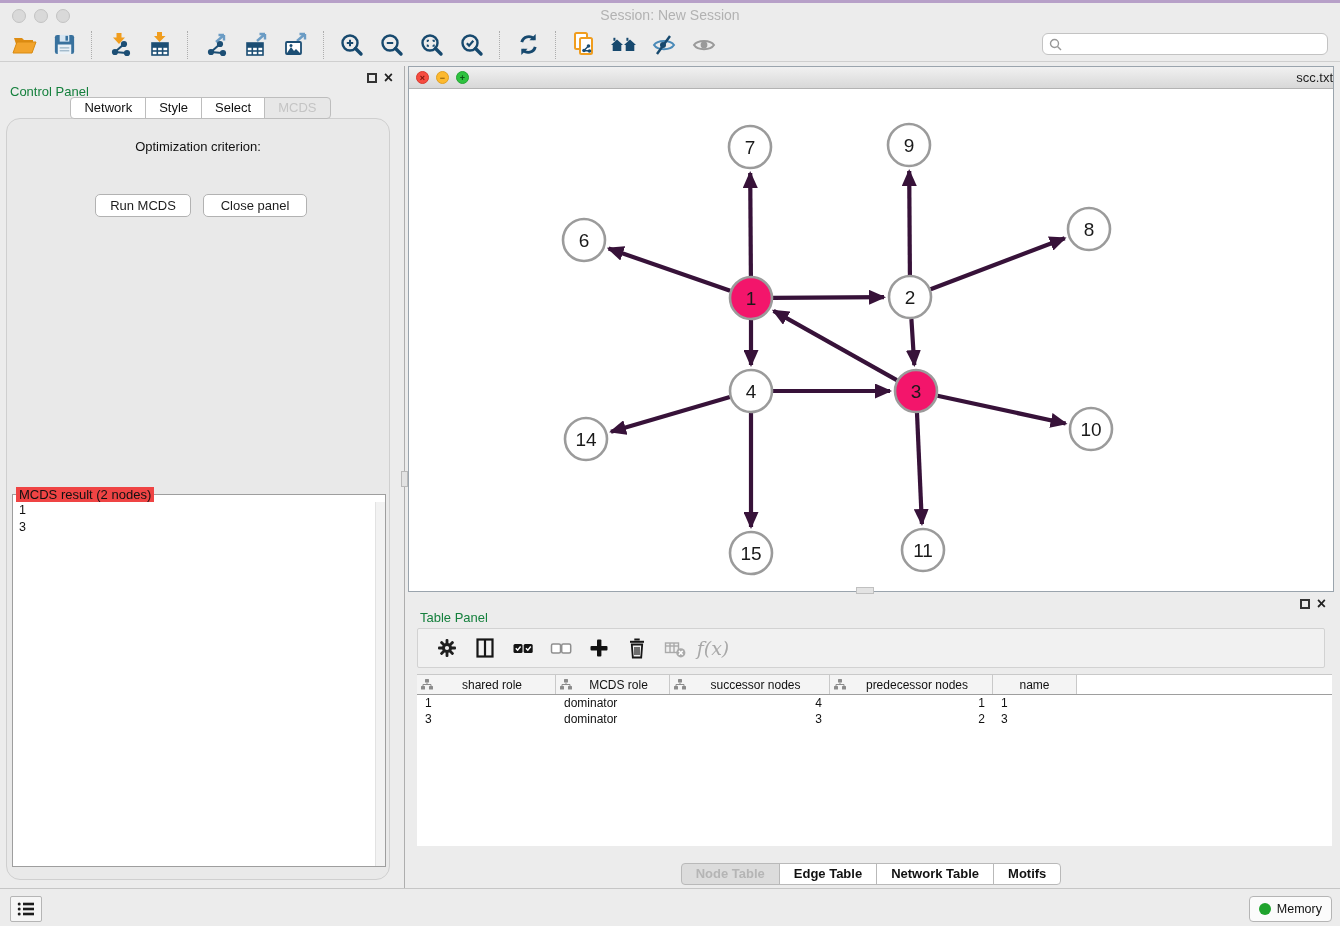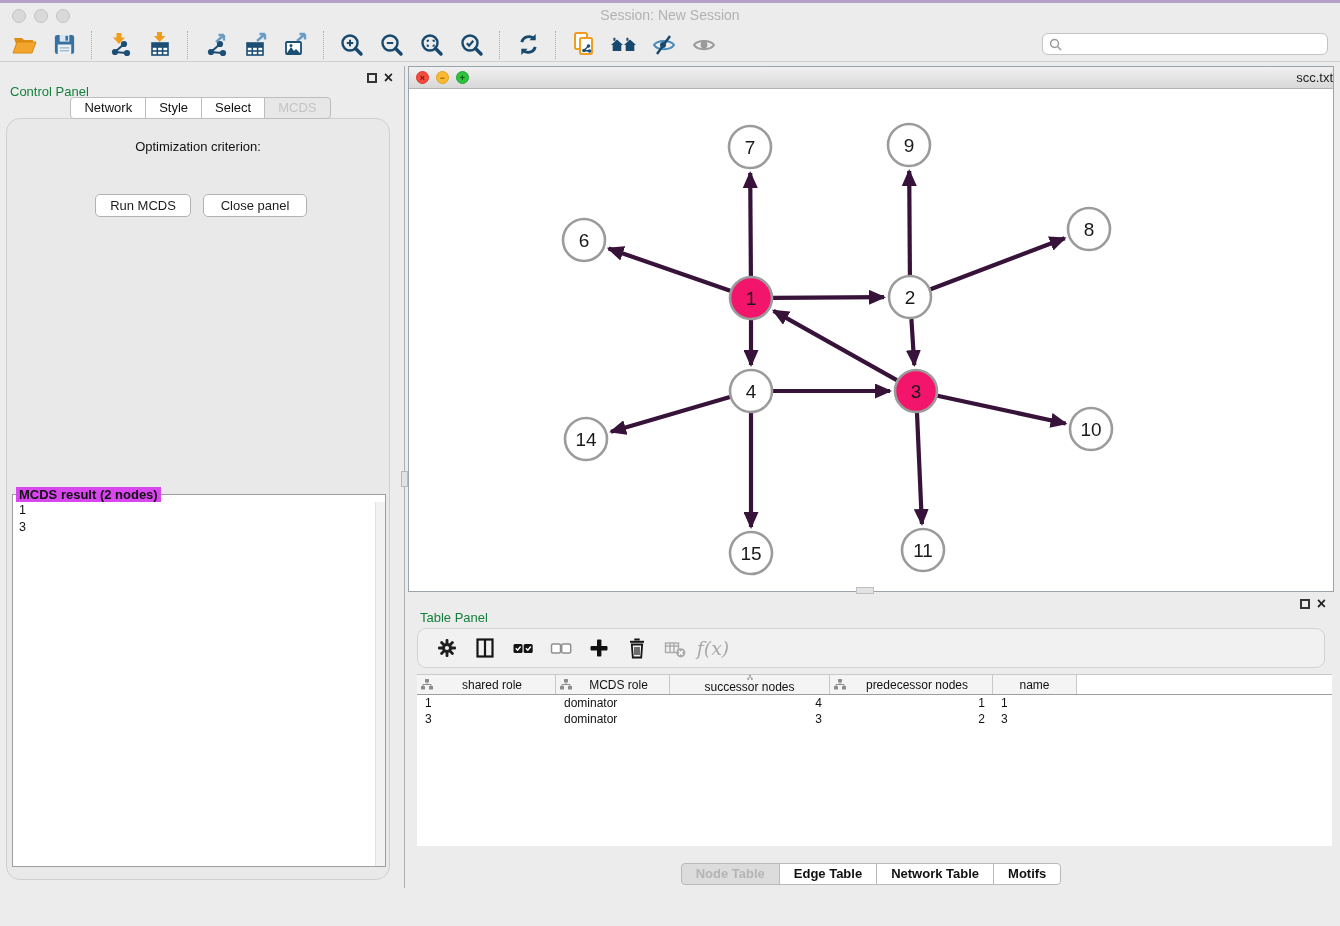--- a/index.html
+++ b/index.html
@@ -34,21 +34,21 @@
   .tab:last-child{border-radius:0 4px 4px 0;}
   .tab.selected{background:#e7e7e7;color:#c4c4c4;}
   #cp-inner{position:absolute;left:6px;top:52px;width:384px;height:762px;background:#e9e9e9;border:1px solid #cfcfcf;border-radius:14px;box-sizing:border-box;}
   #opt-label{position:absolute;left:0;top:20px;width:100%;text-align:center;font-size:13px;color:#111;}
   #criterion-select{position:absolute;left:39px;top:42px;width:308px;height:23px;background:#fff;border:1px solid #b2b2b2;border-radius:5px;display:flex;align-items:center;padding:0 6px 0 12px;box-sizing:border-box;font-size:13px;}
   #criterion-select .sel-txt{flex:1;}
   .btn{position:absolute;top:75px;height:23px;background:#fff;border:1px solid #b2b2b2;border-radius:5px;font-size:13px;text-align:center;line-height:21px;box-sizing:border-box;}
   #run-btn{left:88px;width:96px;}
   #closepanel-btn{left:196px;width:104px;}
   #result-fieldset{position:absolute;left:5px;top:368px;width:372px;height:378px;border:1px solid #9e9e9e;margin:0;padding:0;background:#fff;}
-  #result-fieldset legend{font-size:13px;color:#111;background:#d946ef;padding:0 3px;margin-left:3px;font-weight:bold;}
+  #result-fieldset legend{font-size:13px;color:#111;background:#ef4444;padding:0 3px;margin-left:3px;}
   #result-area{position:absolute;left:0;top:0;width:100%;height:100%;background:#fff;overflow:hidden;}
   .result-line{font-size:12.5px;line-height:17px;padding-left:6px;color:#111;}
   #result-scroll{position:absolute;right:0;top:0;width:9px;height:100%;background:#f2f2f2;border-left:1px solid #e2e2e2;}
 
   
   #v-split{left:401px;top:66px;width:7px;height:822px;}
   #v-split .line{position:absolute;left:3px;top:0;width:1px;height:100%;background:#aeaeae;}
   #v-grip{position:absolute;left:0;top:405px;width:7px;height:16px;background:#e3e3e3;border:1px solid #b9b9b9;box-sizing:border-box;}
   #h-grip{left:856px;top:587px;width:18px;height:7px;background:#e3e3e3;border:1px solid #c0c0c0;box-sizing:border-box;z-index:5;}
 
@@ -58,21 +58,21 @@
   #nw-traffic{position:absolute;left:7px;top:4px;display:flex;gap:7px;}
   .tl{width:13px;height:13px;border-radius:50%;display:flex;align-items:center;justify-content:center;font-size:9px;font-weight:bold;box-sizing:border-box;}
   .tl-red{background:#f64c40;border:1px solid #d8382d;color:#7c120a;}
   .tl-yellow{background:#fdb92e;border:1px solid #e0a022;color:#8a5d06;}
   .tl-green{background:#2ec23f;border:1px solid #22a432;color:#0c5a16;}
   #nw-title{position:absolute;left:0;top:0;width:100%;text-align:right;line-height:21px;font-size:13px;color:#222;}
   #graph-svg{position:absolute;left:0;top:22px;}
 
   
   #table-panel{left:408px;top:592px;width:926px;height:296px;background:#ececec;}
-  #tp-toolbar{position:absolute;left:9px;top:36px;width:908px;height:40px;background:#f1f1f1;border:1px solid #d2d2d2;border-radius:9px;box-sizing:border-box;display:flex;align-items:center;padding-left:10px;}
+  #tp-toolbar{position:absolute;left:9px;top:36px;width:908px;height:40px;background:#f1f1f1;border:1px solid #d2d2d2;border-radius:2px;box-sizing:border-box;display:flex;align-items:center;padding-left:10px;}
   .tp-btn{width:38px;height:32px;display:flex;align-items:center;justify-content:center;flex:0 0 auto;}
   #fx-label{font-family:"DejaVu Serif",serif;font-style:italic;color:#a8a8a8;font-size:19px;}
   #tp-table{position:absolute;left:9px;top:82px;width:915px;height:171px;background:#fff;border-top:1px solid #c9c9c9;overflow:hidden;}
   #tp-header{display:flex;height:19px;border-bottom:1px solid #9e9e9e;background:#f4f4f4;}
   .th{display:flex;align-items:center;border-right:1px solid #c9c9c9;box-sizing:border-box;padding:0 4px;height:19px;background:#f4f4f4;}
   .th .th-label{flex:1;text-align:center;font-size:12px;color:#111;}
   .th-filler{flex:1;background:#fff;}
   .tr{display:flex;height:16px;align-items:center;}
   .td{font-size:12px;color:#111;box-sizing:border-box;padding:0 8px;overflow:hidden;white-space:nowrap;}
   #table-tabs{position:absolute;left:0;top:271px;width:100%;display:flex;justify-content:center;}
@@ -442,21 +442,21 @@
             <svg width="12" height="11" viewBox="0 0 12 11">
               <g fill="#8b8b8b">
                 <rect x="4" y="0" width="4" height="3.5" rx="0.5"></rect>
                 <rect x="0" y="7" width="4" height="3.5" rx="0.5"></rect>
                 <rect x="8" y="7" width="4" height="3.5" rx="0.5"></rect>
               </g>
               <path d="M6 3.5v2M2 7V5.5h8V7" stroke="#8b8b8b" fill="none"></path>
             </svg>
             <span class="th-label">MCDS role</span>
           </div>
-          <div class="th" style="width: 160px; flex-direction: column;">
+          <div class="th" style="width: 160px;">
             <svg width="12" height="11" viewBox="0 0 12 11">
               <g fill="#8b8b8b">
                 <rect x="4" y="0" width="4" height="3.5" rx="0.5"></rect>
                 <rect x="0" y="7" width="4" height="3.5" rx="0.5"></rect>
                 <rect x="8" y="7" width="4" height="3.5" rx="0.5"></rect>
               </g>
               <path d="M6 3.5v2M2 7V5.5h8V7" stroke="#8b8b8b" fill="none"></path>
             </svg>
             <span class="th-label">successor nodes</span>
           </div>
@@ -494,14 +494,32 @@
         </div>
     </div>
     <div id="table-tabs">
         <div class="tab2 selected">Node Table</div>
         <div class="tab2">Edge Table</div>
         <div class="tab2">Network Table</div>
         <div class="tab2">Motifs</div>
       </div>
   </div>
 
+  <div class="abs" id="status-bar">
+    <div id="list-btn">
+      <svg width="18" height="16" viewBox="0 0 18 16">
+        <g fill="#1d1d1d">
+          <circle cx="2.2" cy="3" r="1.5"></circle>
+            <rect x="6" y="1.7" width="11" height="2.6"></rect>
+          <circle cx="2.2" cy="8" r="1.5"></circle>
+            <rect x="6" y="6.7" width="11" height="2.6"></rect>
+          <circle cx="2.2" cy="13" r="1.5"></circle>
+            <rect x="6" y="11.7" width="11" height="2.6"></rect>
+        </g>
+      </svg>
+    </div>
+    <div id="memory-btn">
+      <span id="memory-dot"></span>
+      <span id="memory-label">Memory</span>
+    </div>
+  </div>
 
 </div>
 
 </body></html>

